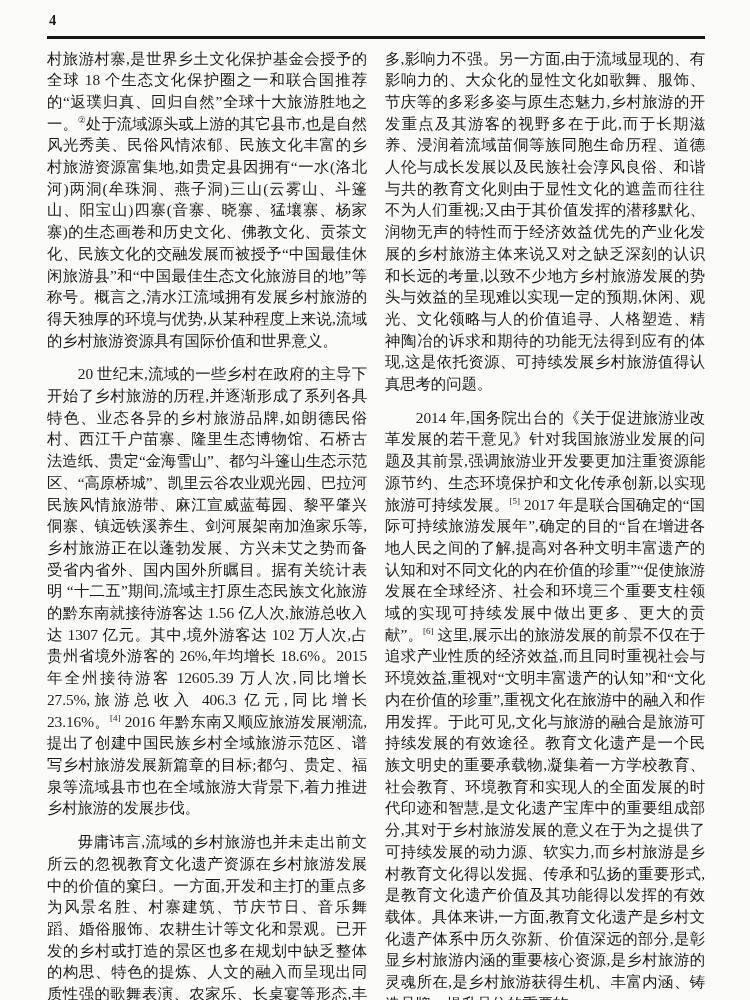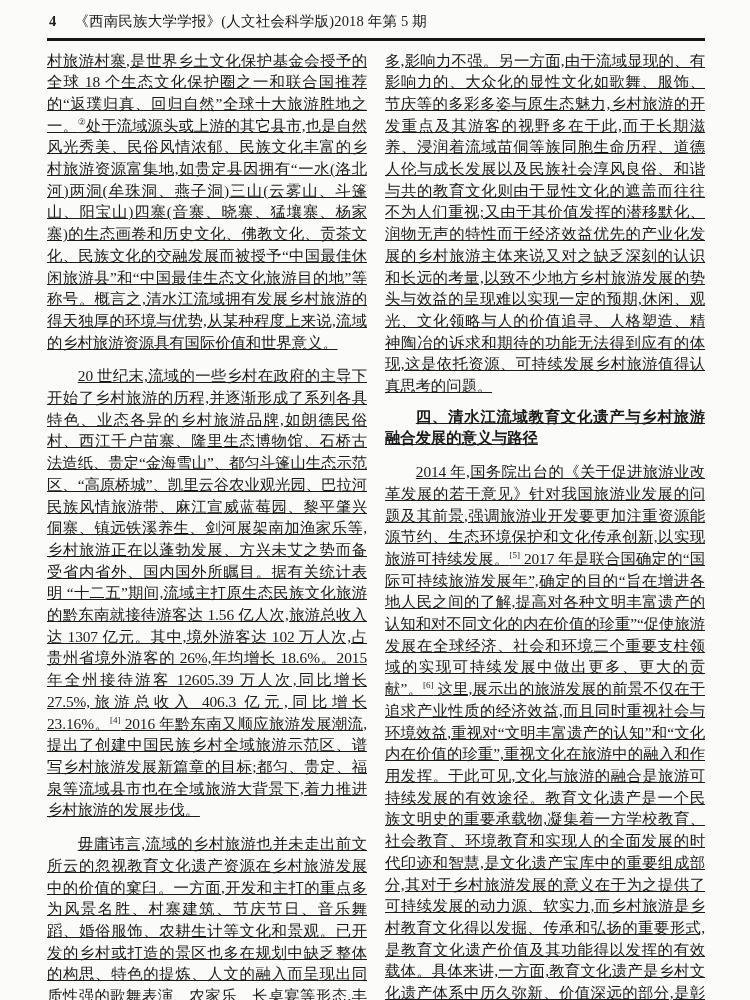--- a/index.html
+++ b/index.html
@@ -50,21 +50,20 @@
     overflow: hidden;
     height: 100%;
   }
   .column p {
     margin: 0;
     font-size: 15.4px;
     line-height: 21.7px;
     text-align: justify;
     text-justify: inter-ideograph;
     letter-spacing: -0.1px;
-    text-decoration: underline;
   }
   .column p.indent { text-indent: 2em; margin-top: 12px; }
   .column p.no-indent { text-indent: 0; }
   .column p.heading {
     font-weight: bold;
     text-indent: 2em;
     margin: 9px 0 9px 0;
   }
   .column sup {
     font-size: 9px;
@@ -72,28 +71,26 @@
     vertical-align: super;
     letter-spacing: 0;
   }
 </style>
 </head>
 <body>
 
 <div class="page">
   <div class="header">
     <span class="page-number">4</span>
-    <span class="journal-title">《西南民族大学学报》(人文社会科学版)2018 年第 5 期</span>
   </div>
   <div class="header-rule"></div>
   <div class="columns">
     <div class="column" id="col-left">
         <p class="body no-indent">村旅游村寨,是世界乡土文化保护基金会授予的全球 18 个生态文化保护圈之一和联合国推荐的“返璞归真、回归自然”全球十大旅游胜地之一。<sup>②</sup>处于流域源头或上游的其它县市,也是自然风光秀美、民俗风情浓郁、民族文化丰富的乡村旅游资源富集地,如贵定县因拥有“一水(洛北河)两洞(牟珠洞、燕子洞)三山(云雾山、斗篷山、阳宝山)四寨(音寨、晓寨、猛壤寨、杨家寨)的生态画卷和历史文化、佛教文化、贡茶文化、民族文化的交融发展而被授予“中国最佳休闲旅游县”和“中国最佳生态文化旅游目的地”等称号。概言之,清水江流域拥有发展乡村旅游的得天独厚的环境与优势,从某种程度上来说,流域的乡村旅游资源具有国际价值和世界意义。</p>
         <p class="body indent">20 世纪末,流域的一些乡村在政府的主导下开始了乡村旅游的历程,并逐渐形成了系列各具特色、业态各异的乡村旅游品牌,如朗德民俗村、西江千户苗寨、隆里生态博物馆、石桥古法造纸、贵定“金海雪山”、都匀斗篷山生态示范区、“高原桥城”、凯里云谷农业观光园、巴拉河民族风情旅游带、麻江宣威蓝莓园、黎平肇兴侗寨、镇远铁溪养生、剑河展架南加渔家乐等,乡村旅游正在以蓬勃发展、方兴未艾之势而备受省内省外、国内国外所瞩目。据有关统计表明 “十二五”期间,流域主打原生态民族文化旅游的黔东南就接待游客达 1.56 亿人次,旅游总收入达 1307 亿元。其中,境外游客达 102 万人次,占贵州省境外游客的 26%,年均增长 18.6%。2015 年全州接待游客 12605.39 万人次,同比增长 27.5%,旅游总收入 406.3 亿元,同比增长 23.16%。<sup>[4]</sup> 2016 年黔东南又顺应旅游发展潮流,提出了创建中国民族乡村全域旅游示范区、谱写乡村旅游发展新篇章的目标;都匀、贵定、福泉等流域县市也在全域旅游大背景下,着力推进乡村旅游的发展步伐。</p>
         <p class="body indent">毋庸讳言,流域的乡村旅游也并未走出前文所云的忽视教育文化遗产资源在乡村旅游发展中的价值的窠臼。一方面,开发和主打的重点多为风景名胜、村寨建筑、节庆节日、音乐舞蹈、婚俗服饰、农耕生计等文化和景观。已开发的乡村或打造的景区也多在规划中缺乏整体的构思、特色的提炼、人文的融入而呈现出同质性强的歌舞表演、农家乐、长桌宴等形态,丰富多元的文化内涵未得到深度的发掘和创意性的提炼,人无我有,人有我优,各具特色,相互辉映的特色旅游品牌打造不</p>
       </div>
     <div class="column" id="col-right">
         <p class="body no-indent">多,影响力不强。另一方面,由于流域显现的、有影响力的、大众化的显性文化如歌舞、服饰、节庆等的多彩多姿与原生态魅力,乡村旅游的开发重点及其游客的视野多在于此,而于长期滋养、浸润着流域苗侗等族同胞生命历程、道德人伦与成长发展以及民族社会淳风良俗、和谐与共的教育文化则由于显性文化的遮盖而往往不为人们重视;又由于其价值发挥的潜移默化、润物无声的特性而于经济效益优先的产业化发展的乡村旅游主体来说又对之缺乏深刻的认识和长远的考量,以致不少地方乡村旅游发展的势头与效益的呈现难以实现一定的预期,休闲、观光、文化领略与人的价值追寻、人格塑造、精神陶冶的诉求和期待的功能无法得到应有的体现,这是依托资源、可持续发展乡村旅游值得认真思考的问题。</p>
-        <p class="heading indent">四、清水江流域教育文化遗产与乡村旅游融合发展的意义与路径</p>
         <p class="body indent">2014 年,国务院出台的《关于促进旅游业改革发展的若干意见》针对我国旅游业发展的问题及其前景,强调旅游业开发要更加注重资源能源节约、生态环境保护和文化传承创新,以实现旅游可持续发展。<sup>[5]</sup> 2017 年是联合国确定的“国际可持续旅游发展年”,确定的目的“旨在增进各地人民之间的了解,提高对各种文明丰富遗产的认知和对不同文化的内在价值的珍重”“促使旅游发展在全球经济、社会和环境三个重要支柱领域的实现可持续发展中做出更多、更大的贡献”。<sup>[6]</sup> 这里,展示出的旅游发展的前景不仅在于追求产业性质的经济效益,而且同时重视社会与环境效益,重视对“文明丰富遗产的认知”和“文化内在价值的珍重”,重视文化在旅游中的融入和作用发挥。于此可见,文化与旅游的融合是旅游可持续发展的有效途径。教育文化遗产是一个民族文明史的重要承载物,凝集着一方学校教育、社会教育、环境教育和实现人的全面发展的时代印迹和智慧,是文化遗产宝库中的重要组成部分,其对于乡村旅游发展的意义在于为之提供了可持续发展的动力源、软实力,而乡村旅游是乡村教育文化得以发掘、传承和弘扬的重要形式,是教育文化遗产价值及其功能得以发挥的有效载体。具体来讲,一方面,教育文化遗产是乡村文化遗产体系中历久弥新、价值深远的部分,是彰显乡村旅游内涵的重要核心资源,是乡村旅游的灵魂所在,是乡村旅游获得生机、丰富内涵、铸造品牌、提升品位的重要软</p>
       </div>
   </div>
 </div>
 
 </body></html>

